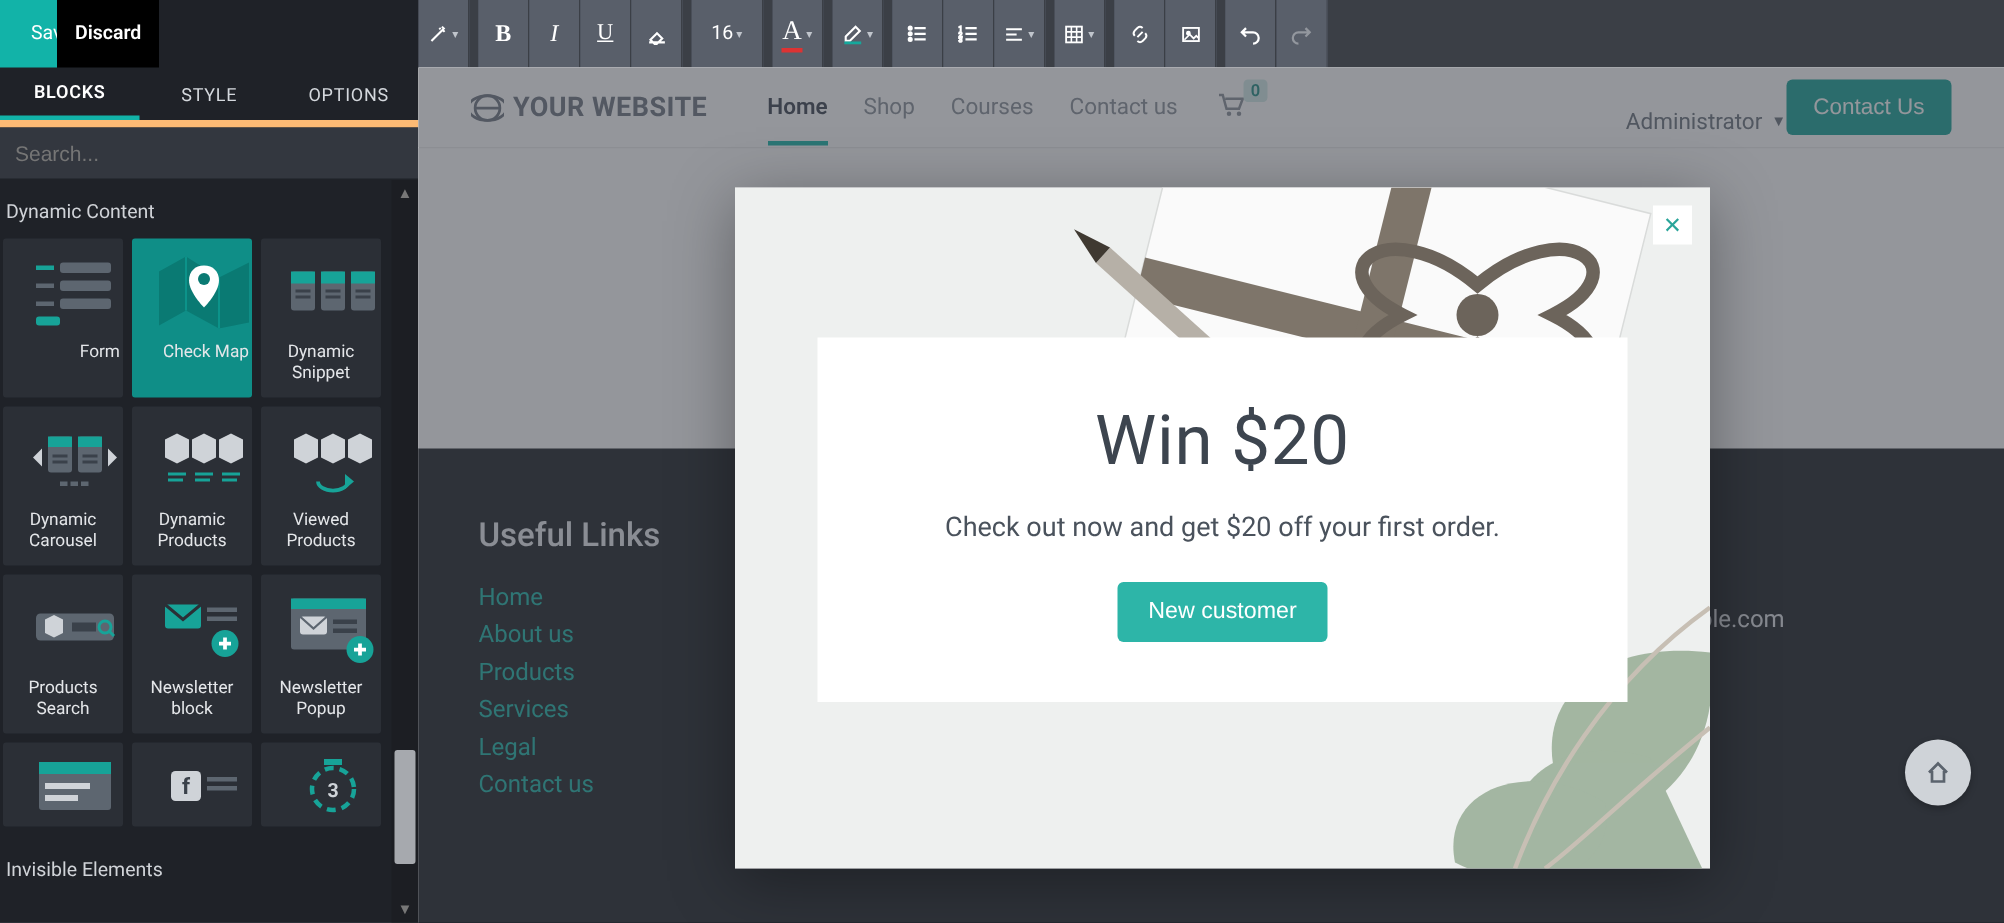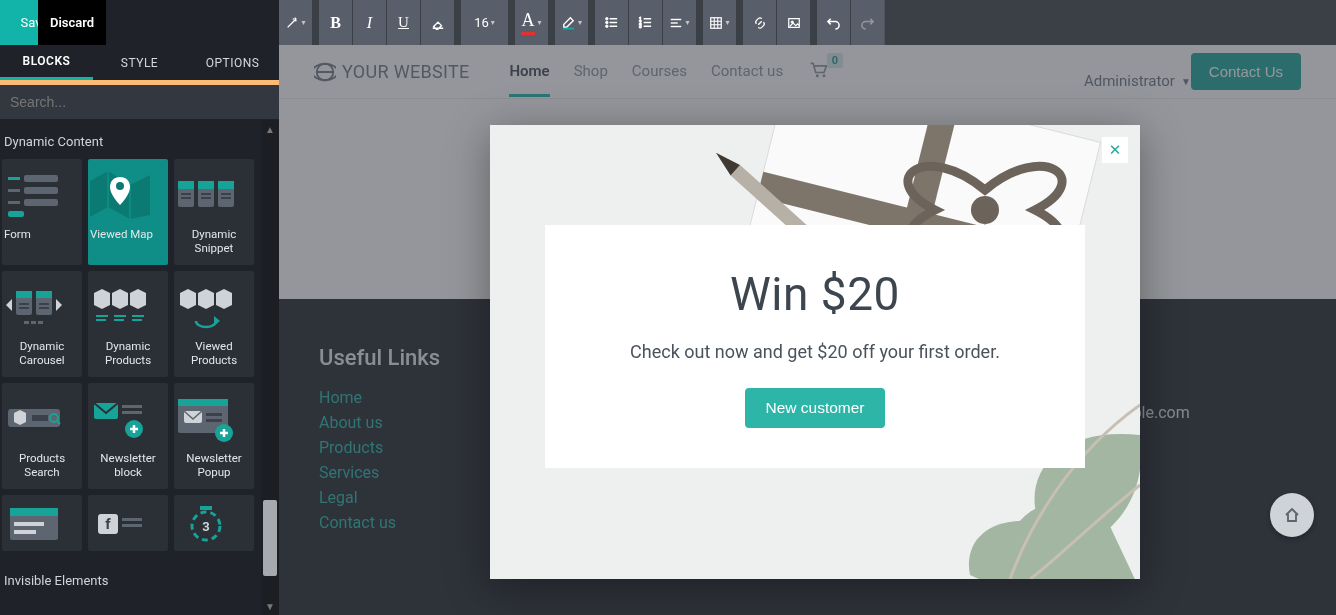--- a/index.html
+++ b/index.html
@@ -21,35 +21,35 @@
   .panel-top { display: flex; height: 45px; }
   .save-btn { background: #12b3a8; color: #fff; font-size: 13px; display:flex; align-items:center; justify-content:center; width: 38px; cursor:pointer;padding-left:31px; }
   .discard-btn { background: #000; color: #fff; font-size: 13px; display:flex; align-items:center; justify-content:center; padding: 0 12px; font-weight:600; cursor:pointer; }
   .panel-tabs { display:flex; height: 40px; border-bottom:5px solid #fdba74; }
   .panel-tab { flex:1; display:flex; align-items:center; justify-content:center; font-size: 12px; letter-spacing: .5px; color: #d4d8dd; cursor:pointer; }
   .panel-tab.active { color: #fff; font-weight:600; border-bottom: 3px solid #12b3a8; }
   .search-row input { width: 100%; height: 34px; background: #33373f; border: none; color: #f0abfc; padding: 0 10px; font-size: 14px; outline:none; }
   .blocks-scroll { position: absolute; top: 120px; bottom: 0; left:0; width: 260px; overflow: hidden; }
   .category-title { font-size: 13px; color: #d0d3d8; padding: 14px 4px 10px; }
   .block-grid { display: grid; grid-template-columns: repeat(3, 80px); gap: 6px; padding-left: 2px;}
-  .block-item { width: 80px; height: 106px; background: #2b2f36; display:flex; flex-direction:column; align-items:flex-start; justify-content:flex-start; text-align:center; cursor: grab; border-radius:2px;}
+  .block-item { width: 80px; height: 106px; background: #2b2f36; display:flex; flex-direction:column; align-items:flex-end; justify-content:flex-start; text-align:center; cursor: grab; border-radius:2px;}
   .block-item.active { background: #0f8e87; }
   .block-thumb { width: 64px; height: 56px; margin-top: 8px; display:flex; align-items:center; justify-content:center; }
   .block-thumb svg { width: 60px; height: 48px; }
   .block-label { font-size: 11.5px; color: #e4e6e9; padding: 4px 2px 0; line-height: 1.25; }
   .scroll-track { position:absolute; top:120px; right:0; bottom:0; width:18px; background:#1c1e23;}
   .scroll-thumb { position:absolute; left:2px; width:14px; background:#a6a9ae; border-radius:2px;}
   .scroll-arrow { position:absolute; left:0; width:18px; height:18px; display:flex;align-items:center;justify-content:center; font-size:10px; color:#777;}
 
   
   .canvas { position:absolute; left:279px; top:45px; right:0; bottom:0; background:#fff; }
   .canvas-dim { position:absolute; inset:0; background:rgba(60,64,72,.55); z-index: 5; }
 
   .site-header { height: 54px; display:flex; align-items:center; padding: 0 35px; background:#fff; border-bottom:1px solid #eee;}
-  .brand { display:flex; align-items:center; gap:6px; color:#6f7782; font-weight:400; letter-spacing:.3px; font-size: 18px;}
+  .brand { display:flex; align-items:center; gap:6px; color:#6f7782; font-weight:700; letter-spacing:.3px; font-size: 18px;}
   .brand svg { width:22px; height:22px; }
   .nav { display:flex; gap:24px; margin-left:40px; font-size:15px;}
   .nav a { color:#8a9199; text-decoration:none; }
   .nav a.active { color:#3c4450; font-weight:600; border-bottom:3px solid #18b6a9; padding-bottom:14px; margin-bottom:-16px;}
   .cart { margin-left:26px; position:relative; color:#8a9199;}
   .cart .badge { position:absolute; top:-8px; right:-14px; background:#d3ebe8; color:#1f8d83; font-size:11px; padding:1px 5px; border-radius:3px; font-weight:600;}
   .header-right { margin-left:auto; display:flex; align-items:flex-end; }
   .admin-dd { color:#6b737d; font-size:15px; display:flex; align-items:center; gap:6px; cursor:pointer;}
   .contact-btn { background:#17a398; color:#fff; border:none; padding:10px 18px; border-radius:4px; font-size:15px; cursor:pointer;}
 
@@ -114,21 +114,21 @@
       <div class="block-item active">
         <div class="block-thumb">
           <svg viewBox="0 0 60 48">
               <polygon points="0,10 18,0 40,14 60,4 60,44 40,48 18,36 0,46" fill="#0a7a73"></polygon>
               <line x1="18" y1="0" x2="18" y2="36" stroke="#0e9c92" stroke-width="1"></line>
               <line x1="40" y1="14" x2="40" y2="48" stroke="#0e9c92" stroke-width="1"></line>
               <path d="M30 6 C24 6 20 10 20 16 C20 24 30 34 30 34 C30 34 40 24 40 16 C40 10 36 6 30 6 Z" fill="#fff"></path>
               <circle cx="30" cy="15" r="4" fill="#0a7a73"></circle>
             </svg>
         </div>
-        <div class="block-label">Viewed Map</div>
+        <div class="block-label">Check Map</div>
       </div>
 
       <div class="block-item">
         <div class="block-thumb">
           <svg viewBox="0 0 60 48">
               <g fill="#5d6670">
                 <rect x="2" y="10" width="16" height="26" rx="2"></rect>
                 <rect x="22" y="10" width="16" height="26" rx="2"></rect>
                 <rect x="42" y="10" width="16" height="26" rx="2"></rect>
               </g>

